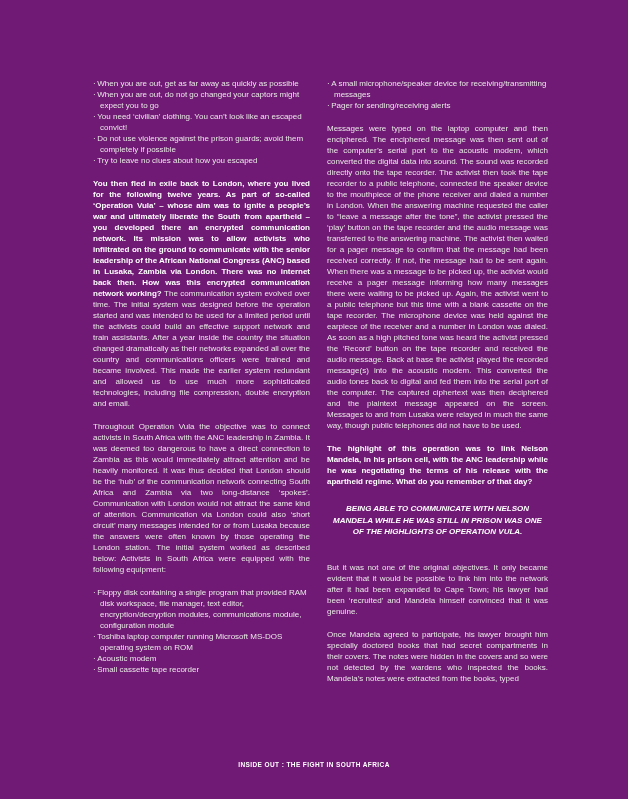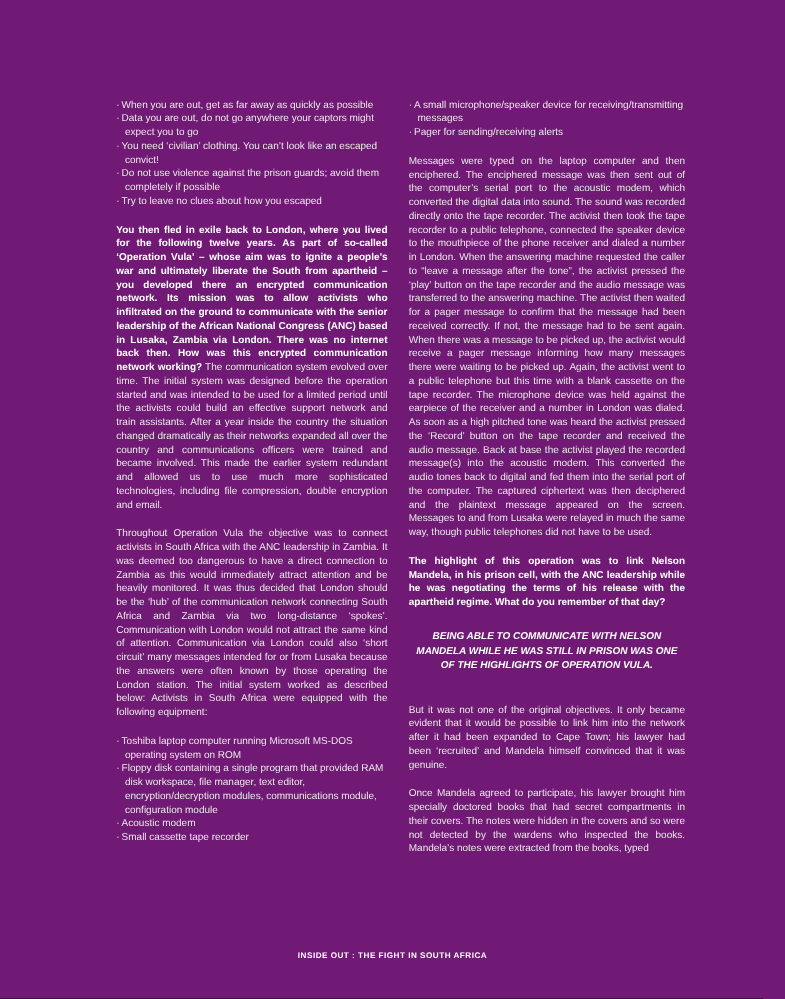--- a/index.html
+++ b/index.html
@@ -68,33 +68,33 @@
 </style>
 </head>
 <body>
 
 <div class="page">
 
   <div class="col col-left">
 
     <ul class="bullets">
       <li>When you are out, get as far away as quickly as possible</li>
-      <li>Data you are out, do not go anywhere your captors might expect you to go</li>
+      <li>When you are out, do not go changed your captors might expect you to go</li>
       <li>You need ‘civilian’ clothing. You can’t look like an escaped convict!</li>
       <li>Do not use violence against the prison guards; avoid them completely if possible</li>
       <li>Try to leave no clues about how you escaped</li>
     </ul>
 
     <p><span class="bold-q">You then fled in exile back to London, where you lived for the following twelve years. As part of so-called ‘Operation Vula’ – whose aim was to ignite a people’s war and ultimately liberate the South from apartheid – you developed there an encrypted communication network. Its mission was to allow activists who infiltrated on the ground to communicate with the senior leadership of the African National Congress (ANC) based in Lusaka, Zambia via London. There was no internet back then. How was this encrypted communication network working?</span> <span class="answer">The communication system evolved over time. The initial system was designed before the operation started and was intended to be used for a limited period until the activists could build an effective support network and train assistants. After a year inside the country the situation changed dramatically as their networks expanded all over the country and communications officers were trained and became involved. This made the earlier system redundant and allowed us to use much more sophisticated technologies, including file compression, double encryption and email.</span></p>
 
     <p>Throughout Operation Vula the objective was to connect activists in South Africa with the ANC leadership in Zambia. It was deemed too dangerous to have a direct connection to Zambia as this would immediately attract attention and be heavily monitored. It was thus decided that London should be the ‘hub’ of the communication network connecting South Africa and Zambia via two long-distance ‘spokes’. Communication with London would not attract the same kind of attention. Communication via London could also ‘short circuit’ many messages intended for or from Lusaka because the answers were often known by those operating the London station. The initial system worked as described below: Activists in South Africa were equipped with the following equipment:</p>
 
     <ul class="bullets">
+      <li>Floppy disk containing a single program that provided RAM disk workspace, file manager, text editor, encryption/decryption modules, communications module, configuration module</li>
       <li>Toshiba laptop computer running Microsoft MS-DOS operating system on ROM</li>
-      <li>Floppy disk containing a single program that provided RAM disk workspace, file manager, text editor, encryption/decryption modules, communications module, configuration module</li>
       <li>Acoustic modem</li>
       <li>Small cassette tape recorder</li>
     </ul>
 
   </div>
 
   <div class="col col-right">
 
     <ul class="bullets">
       <li>A small microphone/speaker device for receiving/transmitting messages</li>

